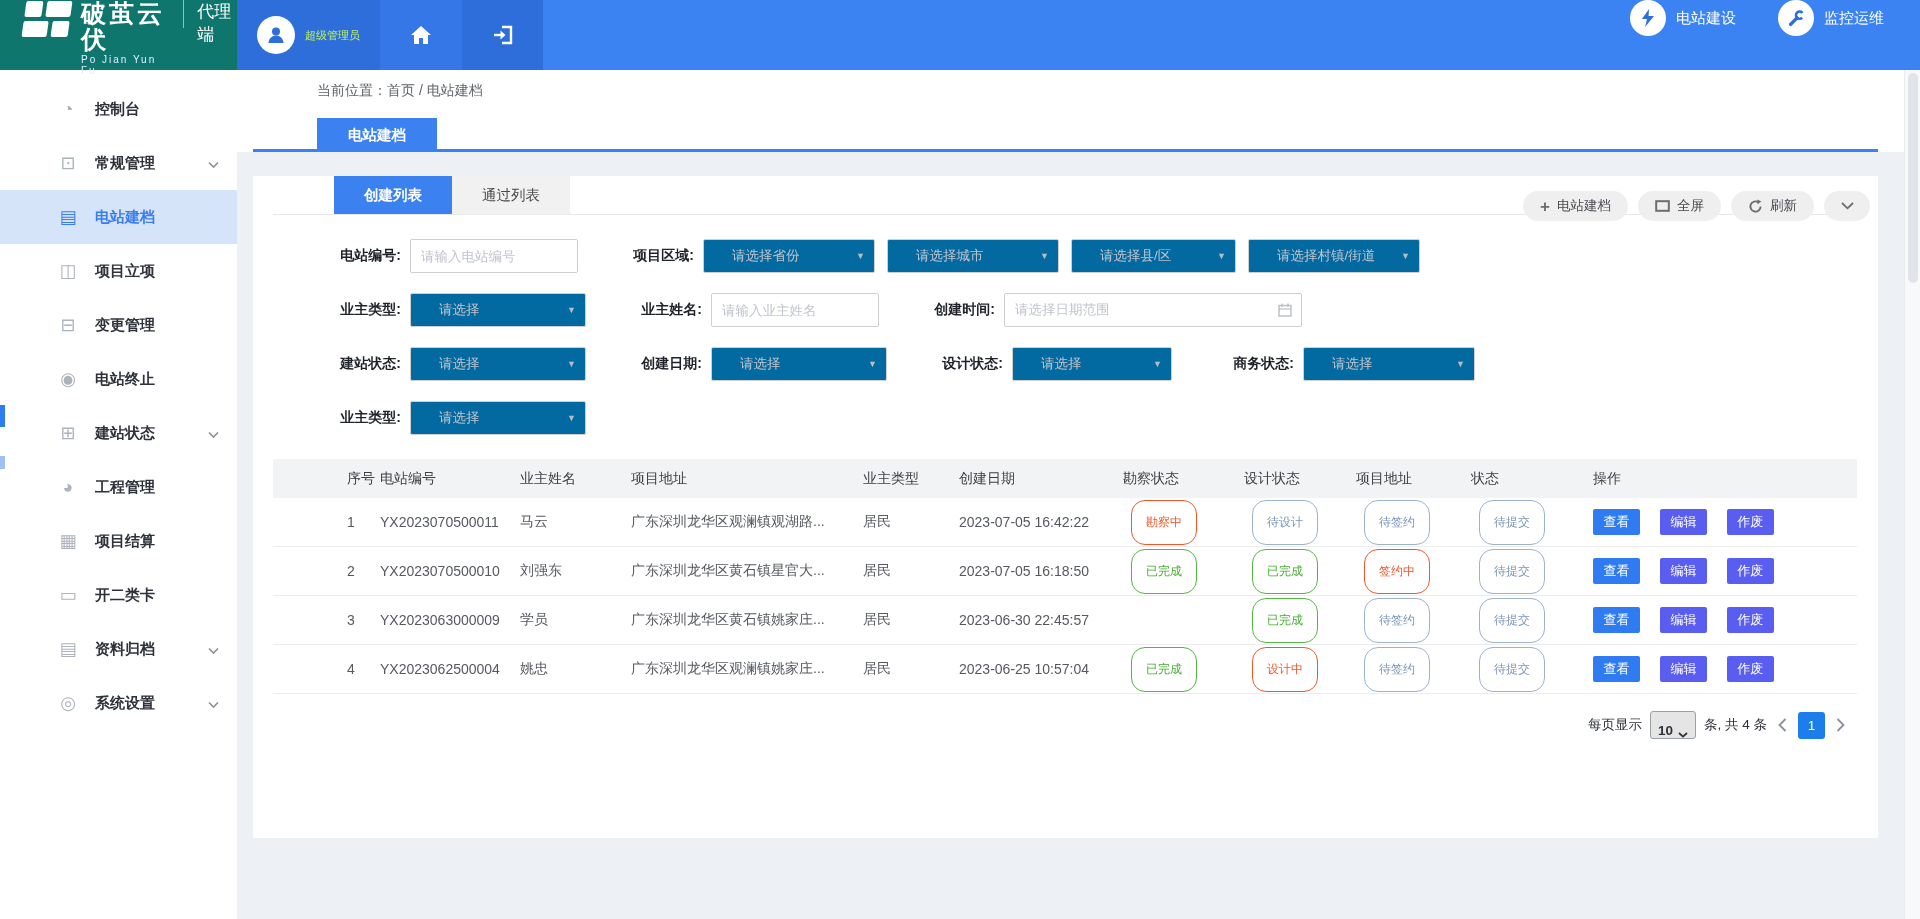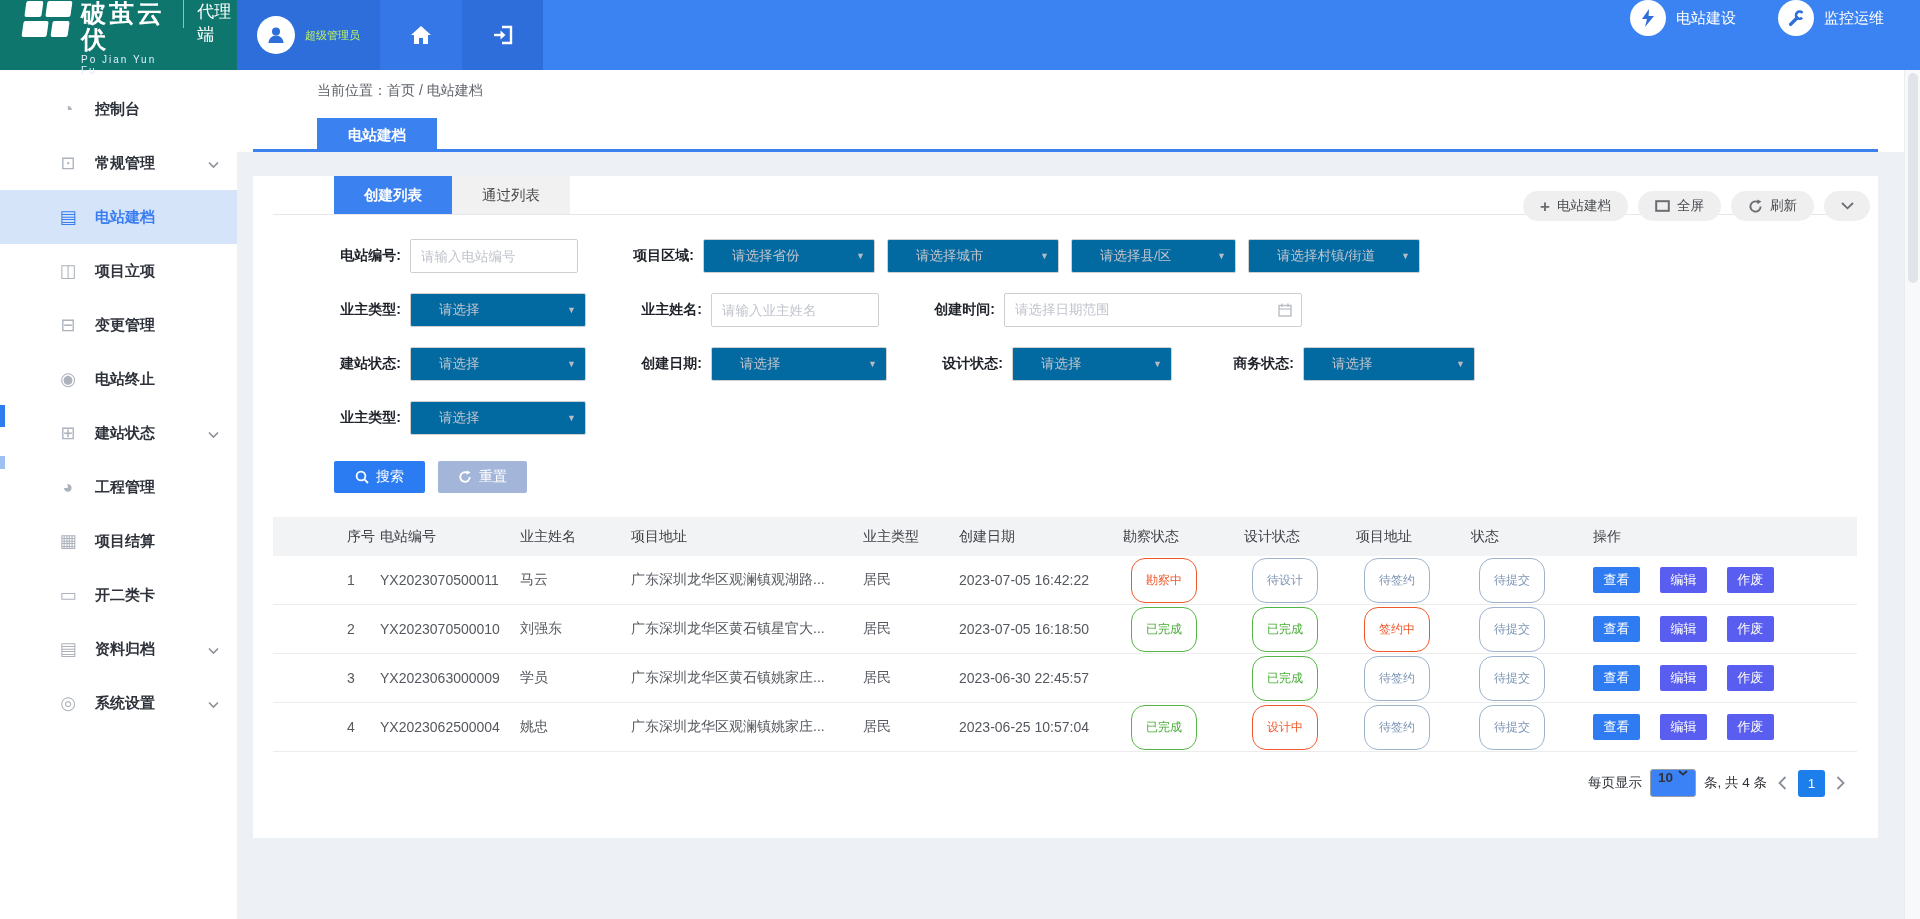--- a/index.html
+++ b/index.html
@@ -117,22 +117,22 @@
   .p-green  { color:#47ac35; border:1px solid #55b545; }
   .p-slate  { color:#7d95b5; border:1px solid #9db2cc; }
   .a-btn { width:47px; height:26px; border:none; border-radius:2px; color:#fff; font-size:13px;
     margin-right:16px; display:inline-flex; align-items:center; justify-content:center; cursor:pointer; }
   .a-view { background:#2f7cf2; } .a-edit { background:#5a5ef0; } .a-void { background:#5a5ef0; }
 
   
   .pagination { display:flex; align-items:center; justify-content:flex-end;
     margin:17px 22px 0 0; font-size:13.5px; color:#2e3238; }
   .pg-select { width:46px; height:28px; border:1px solid #9aa0a8; border-radius:3px;
-    display:flex; align-items:flex-start; justify-content:center; gap:5px; margin:0 8px;
-    font-weight:bold; cursor:pointer; background:#3b82f6; }
+    display:flex; align-items:flex-end; justify-content:center; gap:5px; margin:0 8px;
+    font-weight:bold; cursor:pointer; background:#e5e5e5; }
   .pg-arrow { margin:0 11px; display:flex; align-items:center; cursor:pointer; }
   .pg-page { width:27px; height:27px; background:#1b7eea; color:#fff; border-radius:3px;
     display:flex; align-items:center; justify-content:center; font-size:13.5px; cursor:pointer; }
 
   
   .scrollbar { position:absolute; left:1904px; top:70px; width:16px; height:849px;
     background:#f8f9fa; border-left:1px solid #ececec; }
   .scroll-thumb { width:10px; margin:3px auto 0; height:210px; background:#e1e4e8; border-radius:5px; }
 </style>
 </head>
@@ -387,36 +387,20 @@
 
       <div class="f-row">
         <span class="f-label">业主类型:</span>
         <div class="f-select">
           <span>请选择</span>
           <span class="caret">▼</span>
         </div>
       </div>
     </div>
 
-    <div class="btn-row">
-      <button class="btn-search">
-        <svg width="14" height="14" viewBox="0 0 14 14">
-          <circle cx="6" cy="6" r="4.4" fill="none" stroke="#fff" stroke-width="1.8"></circle>
-          <line x1="9.4" y1="9.4" x2="13" y2="13" stroke="#fff" stroke-width="1.8"></line>
-        </svg>
-        <span>搜索</span>
-      </button>
-      <button class="btn-reset">
-        <svg width="14" height="14" viewBox="0 0 15 15">
-          <path d="M12.6 7.5 A5.1 5.1 0 1 1 10.4 3.3" fill="none" stroke="#fff" stroke-width="2"></path>
-          <polygon points="9.2,0.6 13.4,2.4 9.6,5.2" fill="#fff"></polygon>
-        </svg>
-        <span>重置</span>
-      </button>
-    </div>
 
     <div class="table">
       <div class="t-head">
         <div class="c1">序号</div>
         <div class="c2">电站编号</div>
         <div class="c3">业主姓名</div>
         <div class="c4">项目地址</div>
         <div class="c5">业主类型</div>
         <div class="c6">创建日期</div>
         <div class="c7">勘察状态</div>

